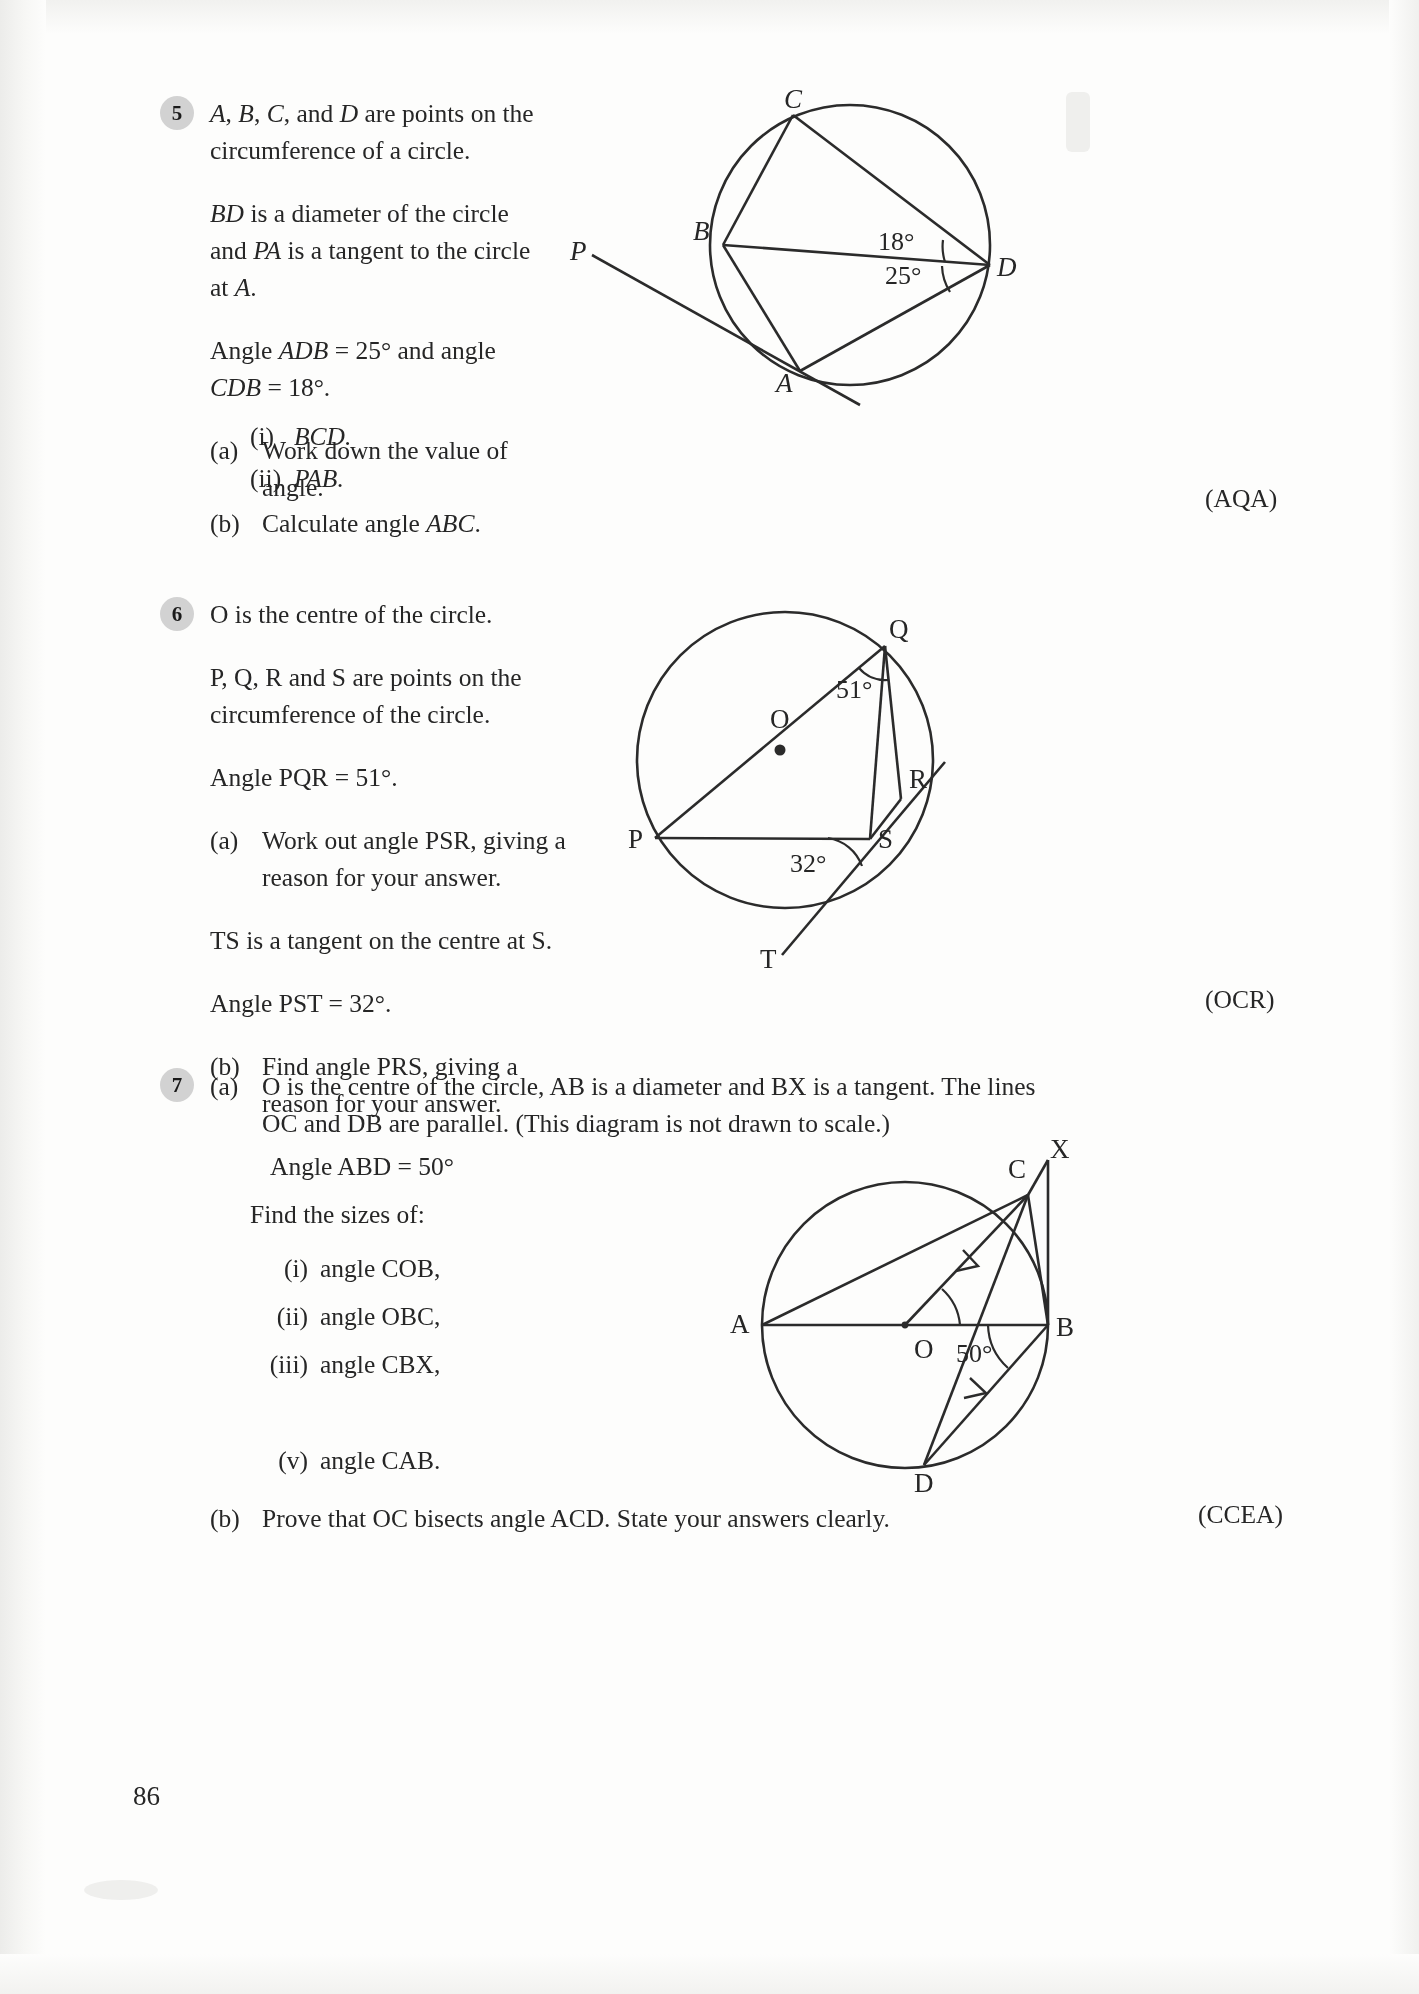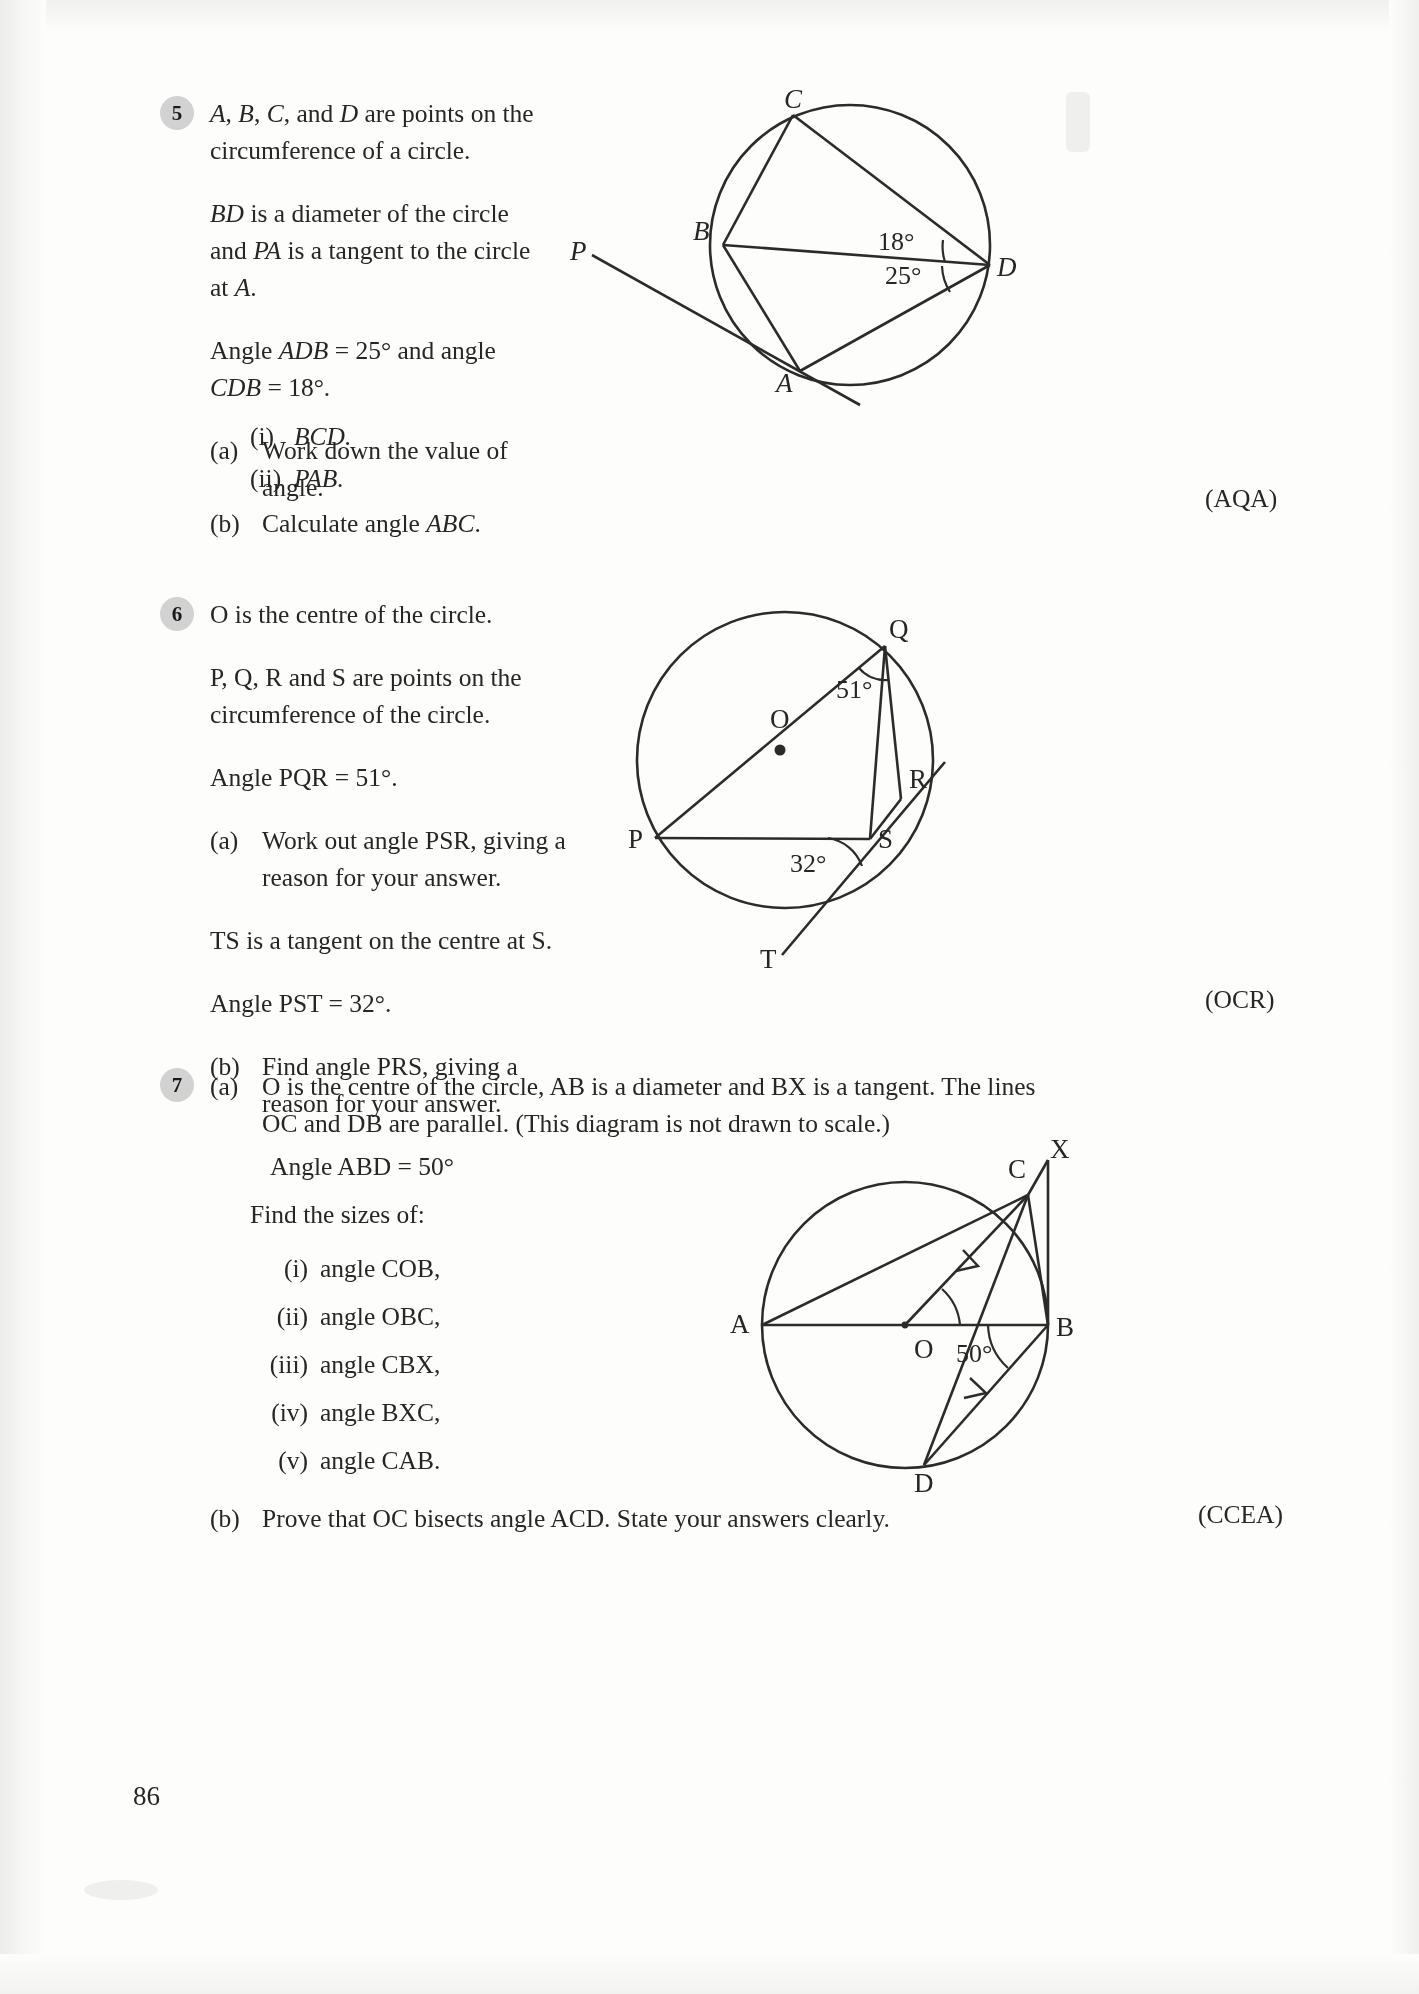--- a/index.html
+++ b/index.html
@@ -251,26 +251,20 @@
       <span class="mk" style="text-align:right; min-width:58px; padding-right:12px;">(ii)</span>
       <span class="bd">angle OBC,</span>
     </div>
   </div>
   <div class="block" style="left:250px; top:1346px; width:360px;">
     <div class="hang">
       <span class="mk" style="text-align:right; min-width:58px; padding-right:12px;">(iii)</span>
       <span class="bd">angle CBX,</span>
     </div>
   </div>
-  <div class="block" style="left:250px; top:1394px; width:360px;">
-    <div class="hang">
-      <span class="mk" style="text-align:right; min-width:58px; padding-right:12px;">(iv)</span>
-      <span class="bd">angle BXC,</span>
-    </div>
-  </div>
   <div class="block" style="left:250px; top:1442px; width:360px;">
     <div class="hang">
       <span class="mk" style="text-align:right; min-width:58px; padding-right:12px;">(v)</span>
       <span class="bd">angle CAB.</span>
     </div>
   </div>
 
   <div class="block" style="left:210px; top:1500px; width:800px;">
     <div class="hang">
       <span class="mk">(b)</span>

